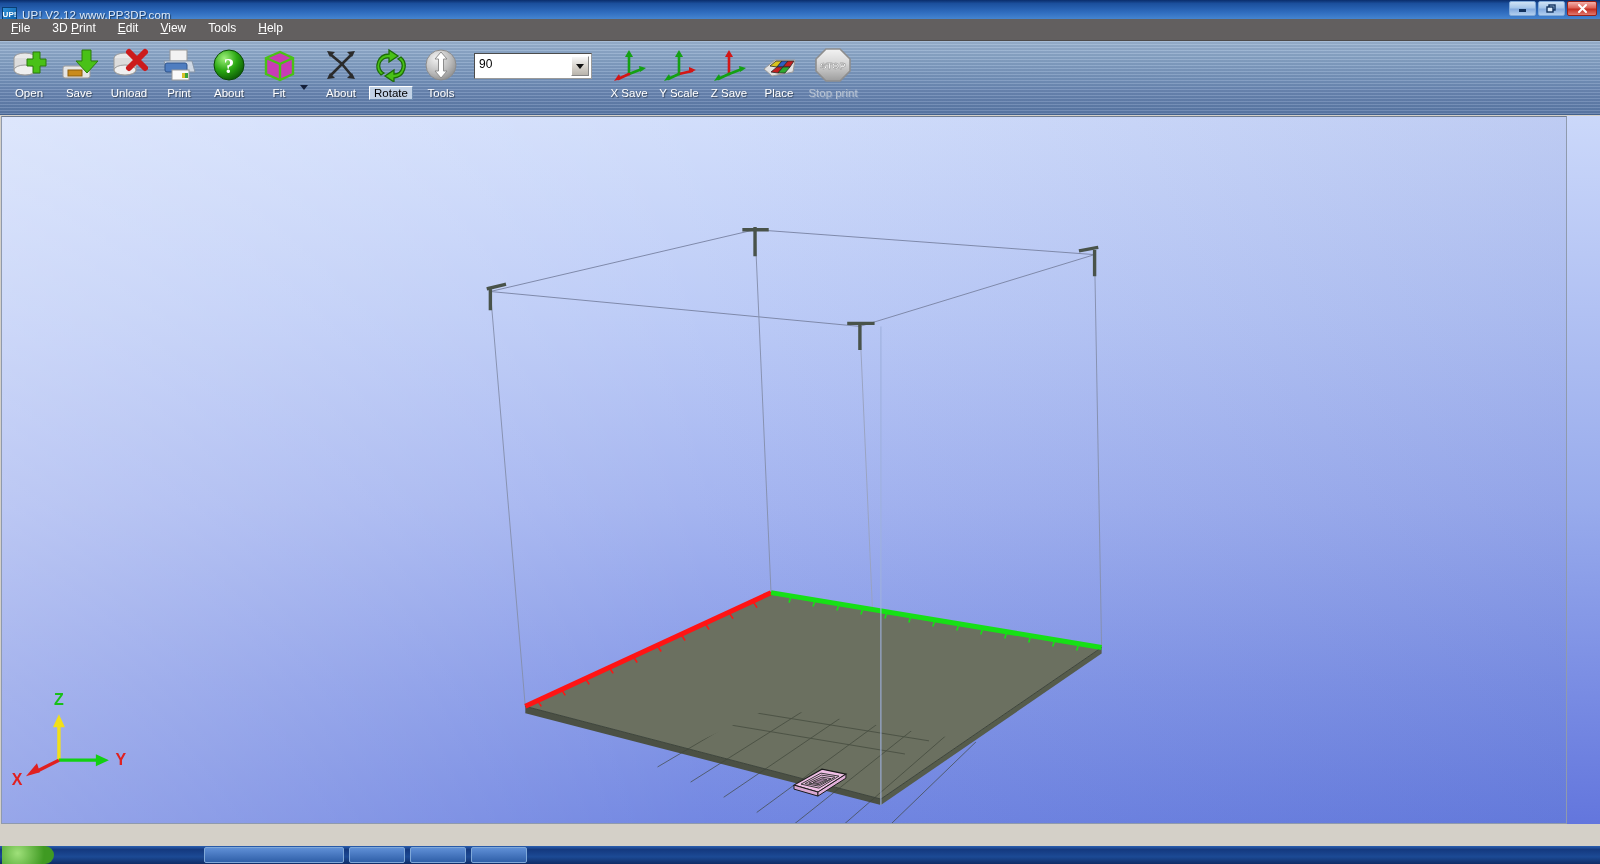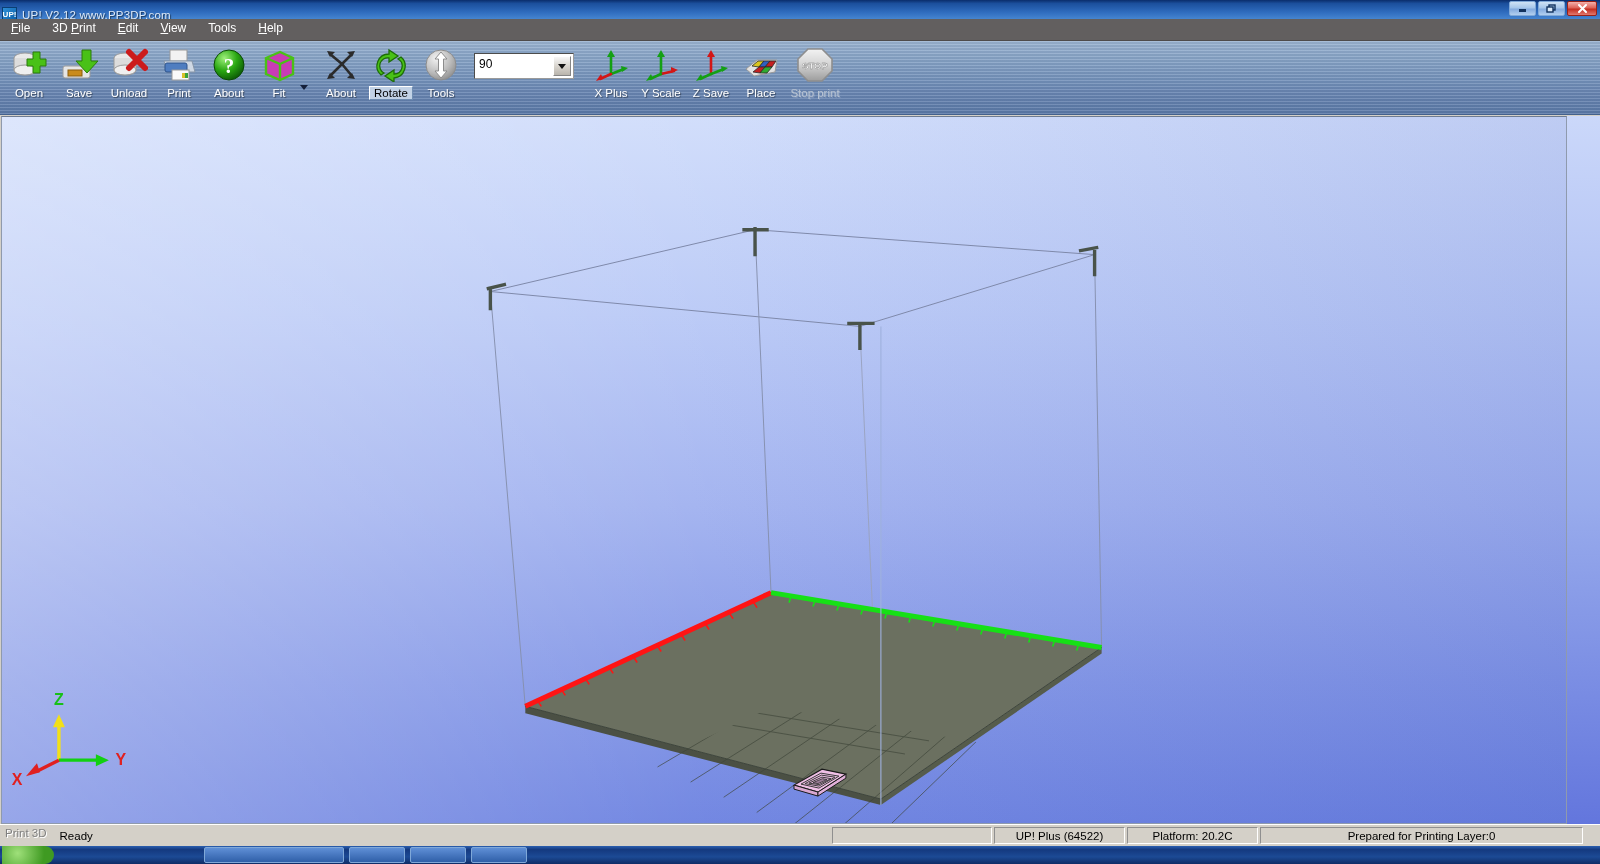--- a/index.html
+++ b/index.html
@@ -122,21 +122,21 @@
     margin-left: -4px;
     margin-right: 4px;
     width: 0; height: 0;
     border-left: 4px solid transparent;
     border-right: 4px solid transparent;
     border-top: 5px solid #15203a;
   }
   
   #angle-combo {
     margin-top: 12px; margin-left: 8px; margin-right: 8px;
-    width: 100px; height: 26px;
+    width: 118px; height: 26px;
     background: #ffffff;
     border: 1px solid #9a9a9a;
     border-top-color: #4c4c4c; border-left-color: #4c4c4c;
     display: flex; align-items: stretch; box-sizing: border-box;
     position: relative;
   }
   #angle-value {
     flex: 1; font-size: 12px; color: #000;
     padding: 3px 0 0 4px; box-sizing: border-box;
     font-family: "Liberation Sans", sans-serif;
@@ -411,21 +411,21 @@
           <g stroke-width="2.6" stroke-linecap="round">
             <path d="M19 26 L19 7" stroke="#14a014"></path>
             <path d="M19 26 L32 21" stroke="#14a014"></path>
             <path d="M19 26 L8 31" stroke="#d31616"></path>
           </g>
           <path d="M19 2 l4 7 h-8 z" fill="#14a014"></path>
           <path d="M36 20 l-7 -2 l1 6 z" fill="#14a014"></path>
           <path d="M4 33 l7 -2 l-2 -5 z" fill="#d31616"></path>
         </svg>
       </div>
-      <div class="tb-label">X Plus</div>
+      <div class="tb-label">X Save</div>
     </div>
 
     <div class="tb-item">
       <div class="tb-icon">
         <svg width="38" height="34" viewBox="0 0 38 34">
           <g stroke-width="2.6" stroke-linecap="round">
             <path d="M19 26 L19 7" stroke="#14a014"></path>
             <path d="M19 26 L32 23" stroke="#d31616"></path>
             <path d="M19 26 L8 31" stroke="#14a014"></path>
           </g>
@@ -601,30 +601,20 @@
         <path d="M50 0 l-13 -6 v12 z" fill="#12d012"></path>
         <text x="62" y="5" text-anchor="middle" font-family="Liberation Sans, sans-serif" font-size="16" font-weight="bold" fill="#e02020">Y</text>
 
         <path d="M0 0 L-22 11" stroke="#e02020" stroke-width="3.4"></path>
         <path d="M-33 16 l14 -4 l-3 -9 z" fill="#e02020"></path>
         <text x="-42" y="25" text-anchor="middle" font-family="Liberation Sans, sans-serif" font-size="16" font-weight="bold" fill="#e02020">X</text>
       </g>
     </svg>
   </div>
 
-  <div id="statusbar">
-    <div id="sb-print3d">Print 3D</div>
-    <div class="sb-pane" id="sb-ready">Ready</div>
-    <div id="sb-spring"></div>
-    <div class="sb-pane" id="sb-blank"></div>
-    <div class="sb-pane" id="sb-printer">UP! Plus (64522)</div>
-    <div class="sb-pane" id="sb-platform">Platform: 20.2C</div>
-    <div class="sb-pane" id="sb-layer">Prepared for Printing Layer:0</div>
-    <div id="sb-grip"></div>
-  </div>
 
   <div id="taskbar">
     <div id="taskbar-start"></div>
     <div class="task-btn" id="tb-t1"></div>
     <div class="task-btn" id="tb-t2"></div>
     <div class="task-btn" id="tb-t3"></div>
     <div class="task-btn" id="tb-t4"></div>
   </div>
 
 </div>

